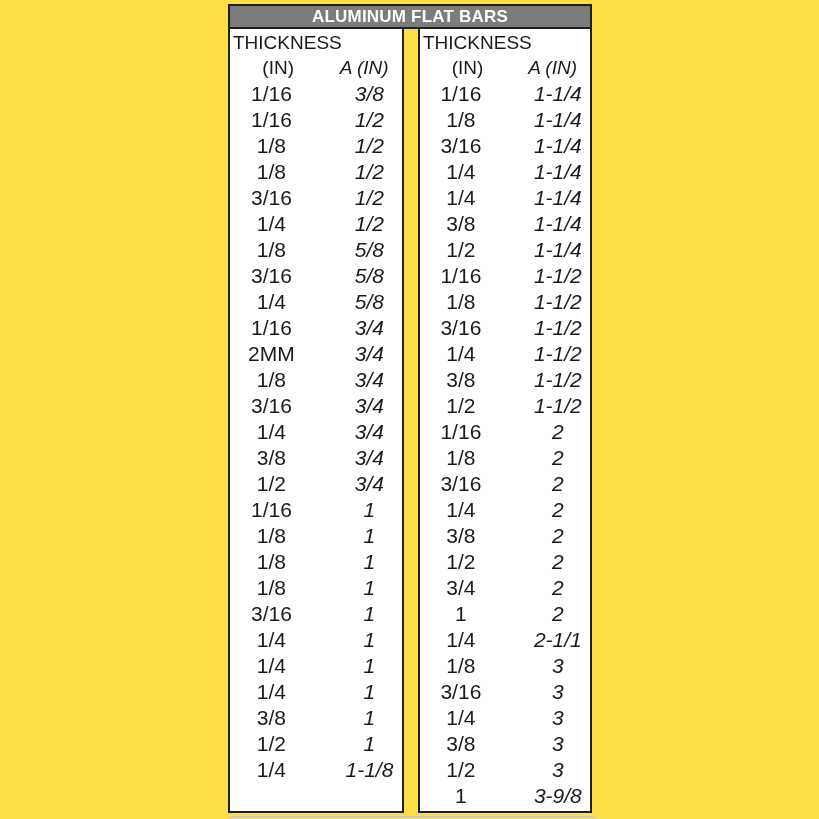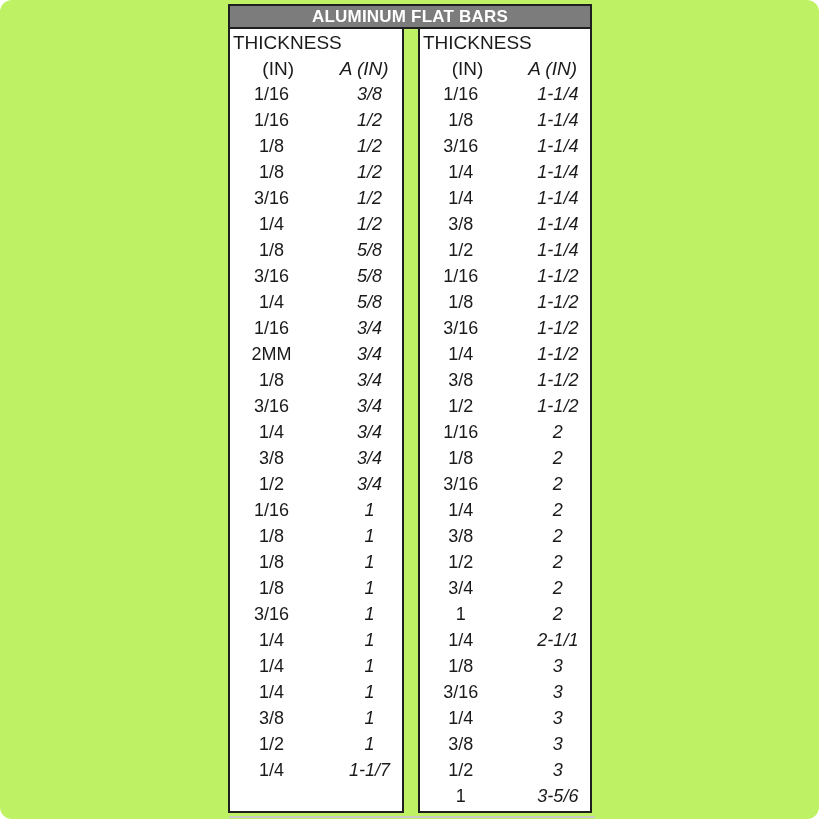--- a/index.html
+++ b/index.html
@@ -8,22 +8,21 @@
     width: 819px;
     height: 819px;
     background: #ffffff;
     overflow: hidden;
     font-family: "Liberation Sans", sans-serif;
   }
   .page {
     position: relative;
     width: 819px;
     height: 819px;
-    background: #bef264;
-    border-radius: 12px;
+    background: #fde047;
   }
   .panel {
     position: absolute;
     left: 228px;
     top: 4px;
     width: 364px;
   }
   .title-bar {
     box-sizing: border-box;
     width: 364px;
@@ -63,29 +62,28 @@
     line-height: 27px;
     font-size: 19px;
     padding-left: 3px;
     white-space: nowrap;
   }
   .h-line2 {
     height: 26px;
     line-height: 25px;
     font-size: 19px;
     display: flex;
-    align-items: center;
   }
   .c1 { width: 56%; text-align: center; }
   .c2 { width: 44%; text-align: center; font-style: italic; }
   .rows .row {
     height: 26px;
     line-height: 26px;
     display: flex;
-    font-size: 18px;
+    font-size: 21px;
     color: #1a1a1a;
     white-space: nowrap;
     gap: 24px;
   }
   .shadow-line {
     position: absolute;
     left: 229px;
     top: 816px;
     width: 366px;
     height: 2px;
@@ -212,21 +210,21 @@
             <div class="row">
               <span class="c1">3/8</span>
               <span class="c2">1</span>
             </div>
             <div class="row">
               <span class="c1">1/2</span>
               <span class="c2">1</span>
             </div>
             <div class="row">
               <span class="c1">1/4</span>
-              <span class="c2">1-1/7</span>
+              <span class="c2">1-1/8</span>
             </div>
           </div>
       </div>
 
       <div class="mid-gap"></div>
 
       <div class="subtable right">
         <div class="sub-header">
           <div class="h-line1">THICKNESS</div>
           <div class="h-line2">
@@ -338,21 +336,21 @@
             <div class="row">
               <span class="c1">3/8</span>
               <span class="c2">3</span>
             </div>
             <div class="row">
               <span class="c1">1/2</span>
               <span class="c2">3</span>
             </div>
             <div class="row">
               <span class="c1">1</span>
-              <span class="c2">3-5/6</span>
+              <span class="c2">3-9/8</span>
             </div>
           </div>
       </div>
 
     </div>
   </div>
 
   <div class="shadow-line"></div>
 </div>
 

